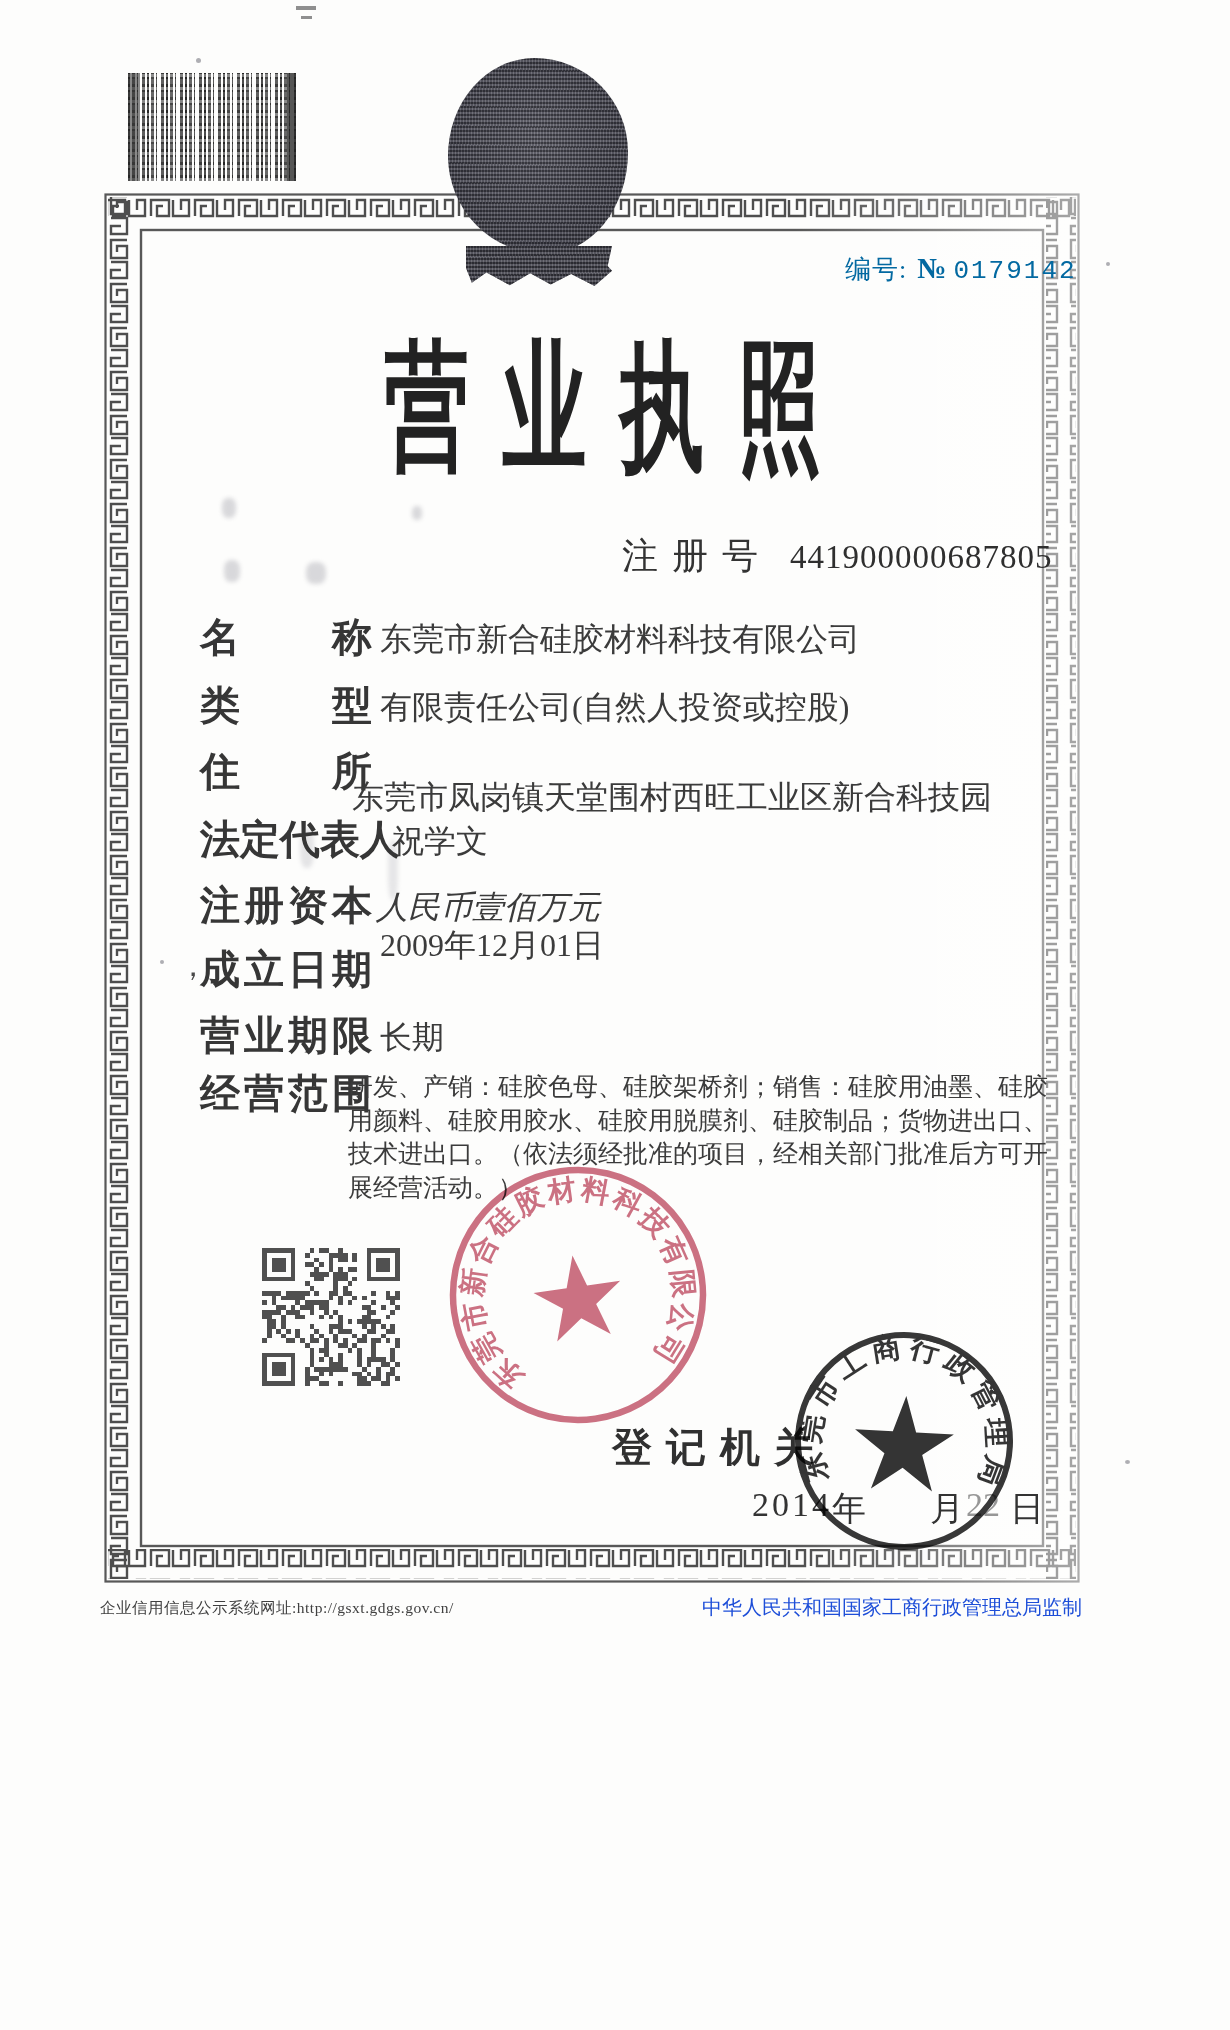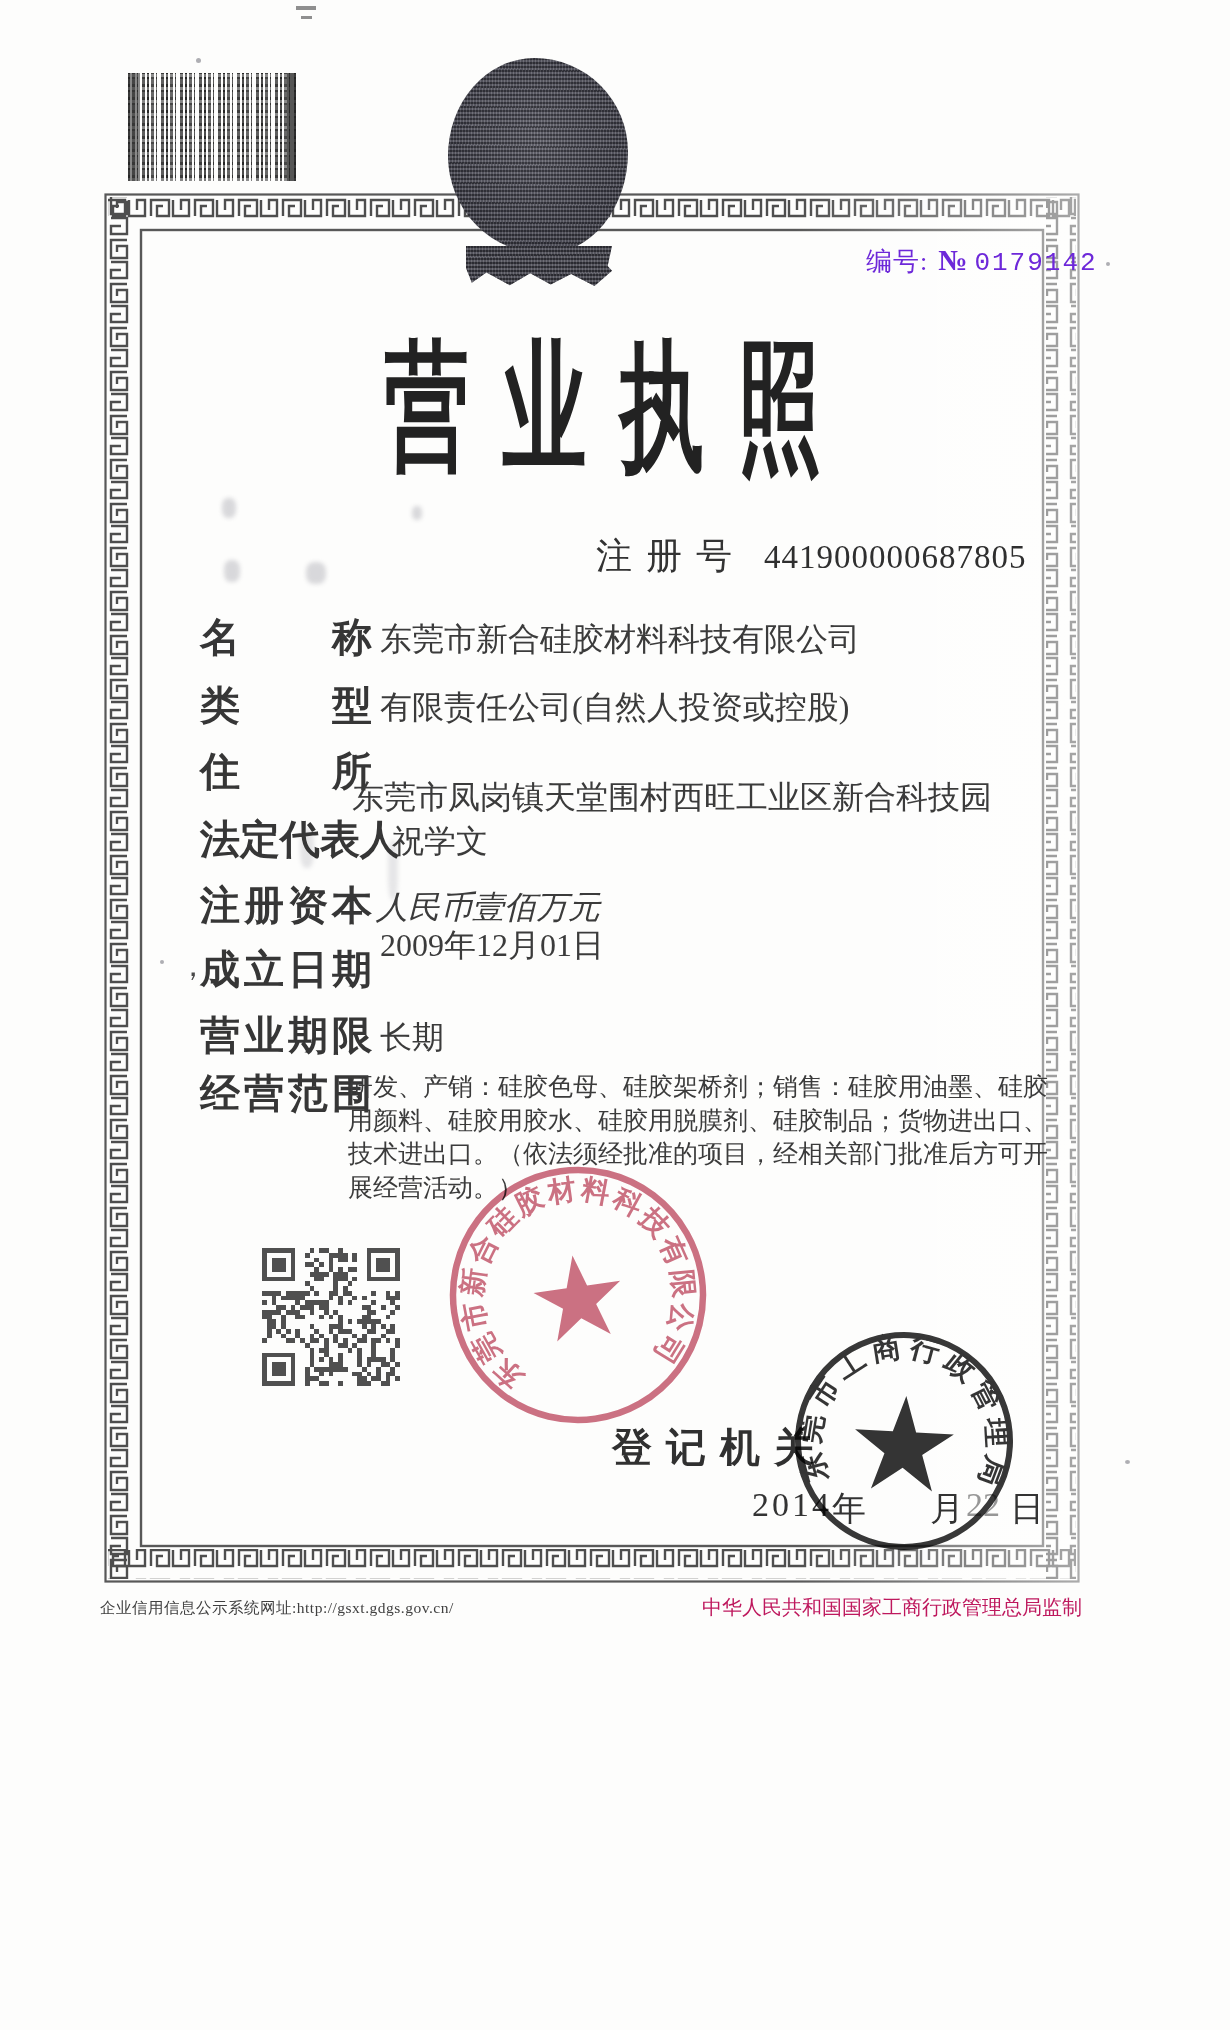--- a/index.html
+++ b/index.html
@@ -25,31 +25,31 @@
     background:
       repeating-linear-gradient(0deg, rgba(210,210,220,.18) 0 2px, rgba(0,0,0,.25) 2px 4px),
       repeating-linear-gradient(87deg, rgba(235,235,240,.12) 0 1px, rgba(25,25,35,.3) 1px 3px),
       #45454d;
     clip-path:polygon(0 0,100% 0,97% 50%,100% 62%,88% 100%,72% 70%,58% 96%,44% 68%,30% 98%,14% 66%,4% 92%,0 55%);}
 
   
   .frame{position:absolute;left:104px;top:193px;width:976px;height:1390px;z-index:1;}
 
   
-  .serial{position:absolute;left:845px;top:244px;z-index:2;font-size:26px;color:#6d28d9;letter-spacing:1px;white-space:nowrap;margin-left:21px;}
+  .serial{position:absolute;left:845px;top:252px;z-index:2;font-size:26px;color:#0369a1;letter-spacing:1px;white-space:nowrap;}
   .serial .no-sym{font-weight:bold;font-size:29px;margin:0 6px 0 10px;}
   .serial .serial-digits{font-family:"Liberation Mono",monospace;font-size:26px;letter-spacing:2px;}
 
   
   .title{position:absolute;left:168px;top:332px;width:848px;text-align:center;z-index:2;
     font-family:"Liberation Sans",sans-serif;font-weight:bold;font-size:140px;line-height:150px;color:#222;}
   .title span{display:inline-block;transform:scaleX(.60);letter-spacing:.40em;margin-right:-.40em;}
 
   
-  .regline{position:absolute;left:596px;top:532px;z-index:2;white-space:nowrap;text-align:center;}
+  .regline{position:absolute;left:622px;top:532px;z-index:2;white-space:nowrap;text-align:center;}
   .reg-label{font-size:36px;letter-spacing:14px;color:#333;}
   .reg-no{font-size:33px;letter-spacing:1px;color:#2f2f2f;margin-left:18px;}
 
   
   .flabel{position:absolute;left:200px;width:172px;display:flex;justify-content:space-between;
     font-size:40px;font-weight:bold;color:#363636;z-index:2;}
   .fvalue{position:absolute;font-size:32px;color:#3b3b3b;white-space:nowrap;z-index:2;}
   .fvalue.scope{white-space:normal;width:700px;font-size:25px;line-height:33.5px;text-align:justify;}
 
   .stray{position:absolute;left:178px;top:946px;font-size:30px;color:#4a4a4a;z-index:2;}
@@ -68,21 +68,21 @@
   .seal-red{position:absolute;left:446px;top:1163px;width:264px;height:264px;z-index:4;mix-blend-mode:multiply;opacity:.85;transform:rotate(-8deg);}
   .seal-red text{font-size:28px;letter-spacing:3px;fill:#c5596e;font-weight:bold;}
   .stamp-black{position:absolute;left:791px;top:1328px;width:226px;height:226px;z-index:4;mix-blend-mode:multiply;opacity:.9;transform:rotate(3deg);}
   .stamp-black text{font-size:29px;letter-spacing:6px;fill:#1f1f1f;font-weight:bold;}
 
   
   .qr{position:absolute;left:262px;top:1248px;width:138px;height:138px;z-index:2;opacity:.9;}
 
   
   .footer-left{position:absolute;left:100px;top:1598px;font-size:15.5px;color:#404040;z-index:2;white-space:nowrap;letter-spacing:.5px;}
-  .footer-right{position:absolute;left:702px;top:1594px;font-size:20px;color:#be185d;z-index:2;white-space:nowrap;}
+  .footer-right{position:absolute;left:702px;top:1594px;font-size:20px;color:#1d4ed8;z-index:2;white-space:nowrap;}
 
   
   .smudge{position:absolute;background:#8d8d98;filter:blur(2px);opacity:.32;border-radius:40%;z-index:2;}
   .speck{position:absolute;background:#6e6e76;border-radius:50%;opacity:.55;z-index:2;}
   .tick{position:absolute;background:#555;opacity:.65;z-index:2;}
 </style>
 </head>
 <body>
 
 <div id="page">

